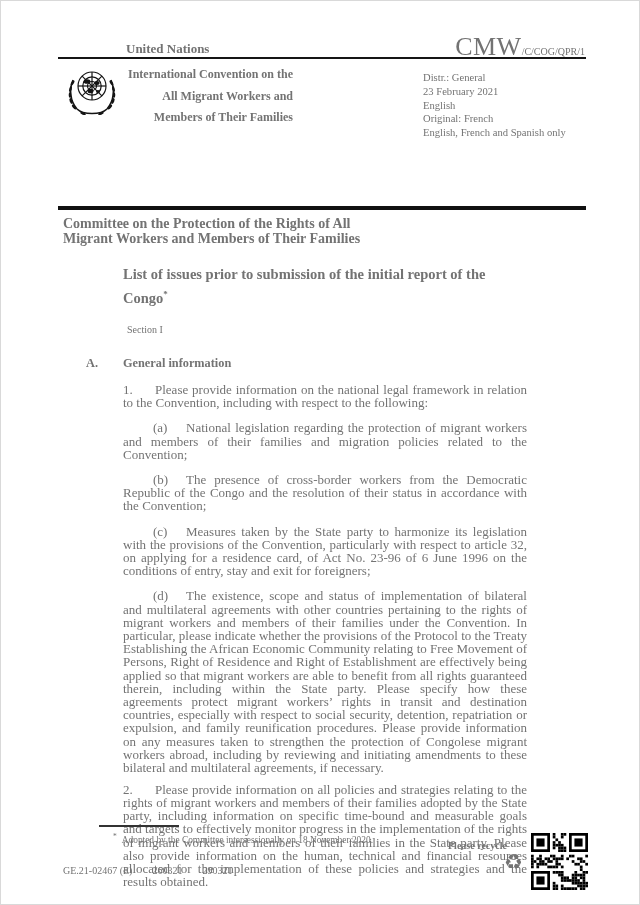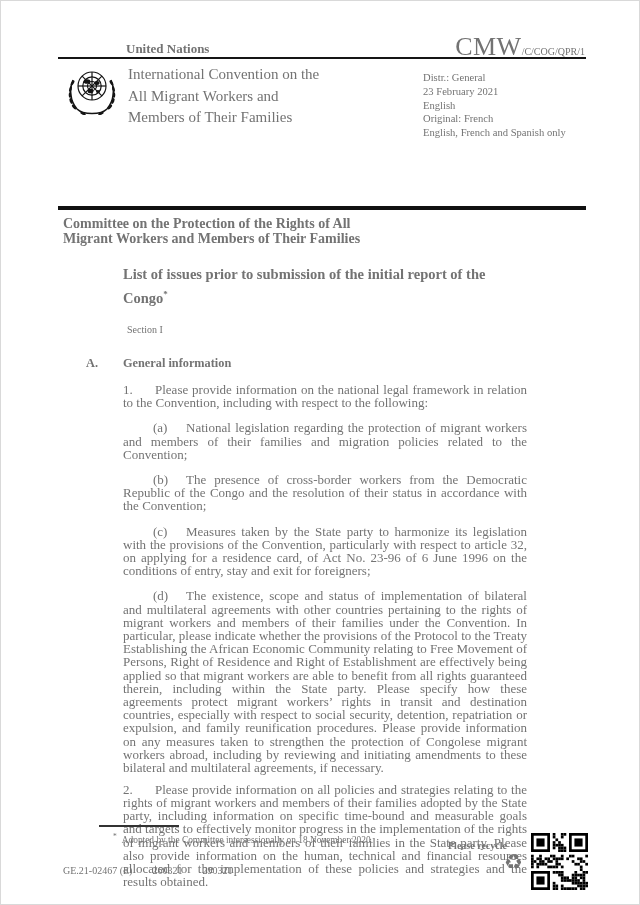--- a/index.html
+++ b/index.html
@@ -9,21 +9,21 @@
     box-sizing:border-box;border:1px solid #d9d9d9;
   }
   .abs{position:absolute;}
   
   .org-name{left:125px;top:40px;font-size:13px;font-weight:bold;}
   .doc-symbol{right:54px;top:31px;font-size:26px;letter-spacing:.5px;}
   .doc-symbol .suffix{font-size:10px;letter-spacing:0;}
   .rule-thin{left:57px;top:56px;width:528px;height:2px;background:#151515;}
   .rule-thick{left:57px;top:205px;width:528px;height:4px;background:#111;}
   .emblem{left:62px;top:62px;}
-  .masthead-title{left:127px;top:63px;font-size:15px;font-weight:normal;line-height:21.5px;}
+  .masthead-title{left:127px;top:63px;font-size:12px;font-weight:bold;line-height:21.5px;text-align:right;}
   .distr-block{left:422px;top:70px;font-size:10.6px;line-height:13.8px;}
   
   .committee{left:62px;top:216px;font-size:14px;font-weight:bold;line-height:14.5px;}
   
   .doc-title{left:122px;top:264px;width:420px;font-size:14.5px;font-weight:bold;line-height:19.5px;margin:0;}
   .doc-title sup{font-size:9px;}
   .section-heading{left:122px;top:319px;font-size:10px;font-weight:normal;margin:4px;}
   .sub-letter{left:85px;top:355px;font-size:12.3px;font-weight:bold;}
   .sub-title{left:122px;top:355px;font-size:12.3px;font-weight:bold;margin:0;}
   

